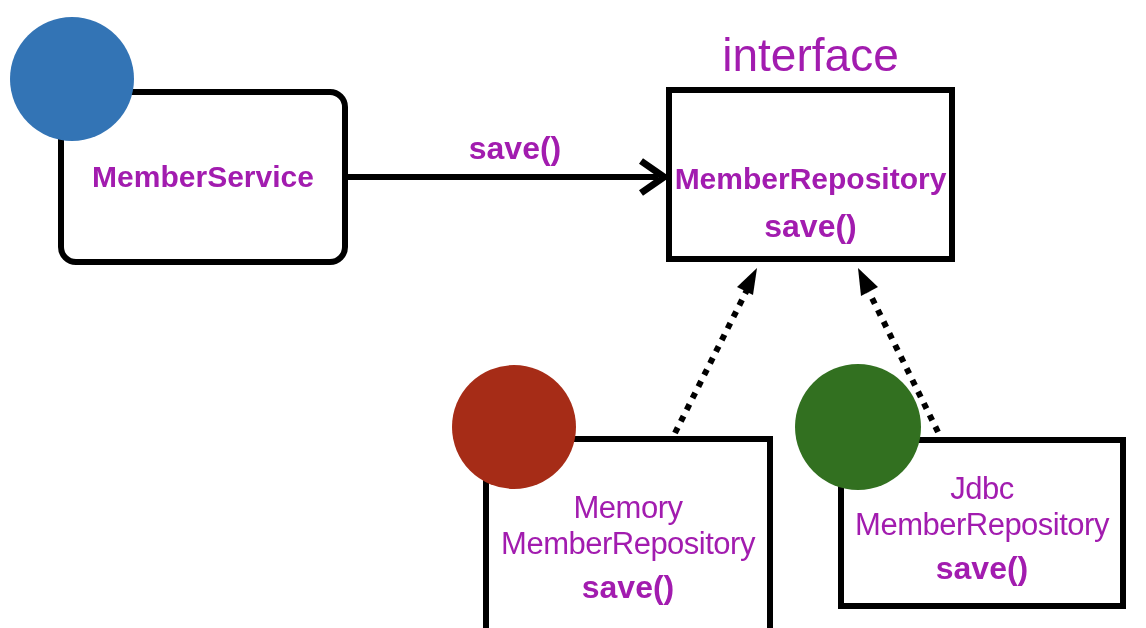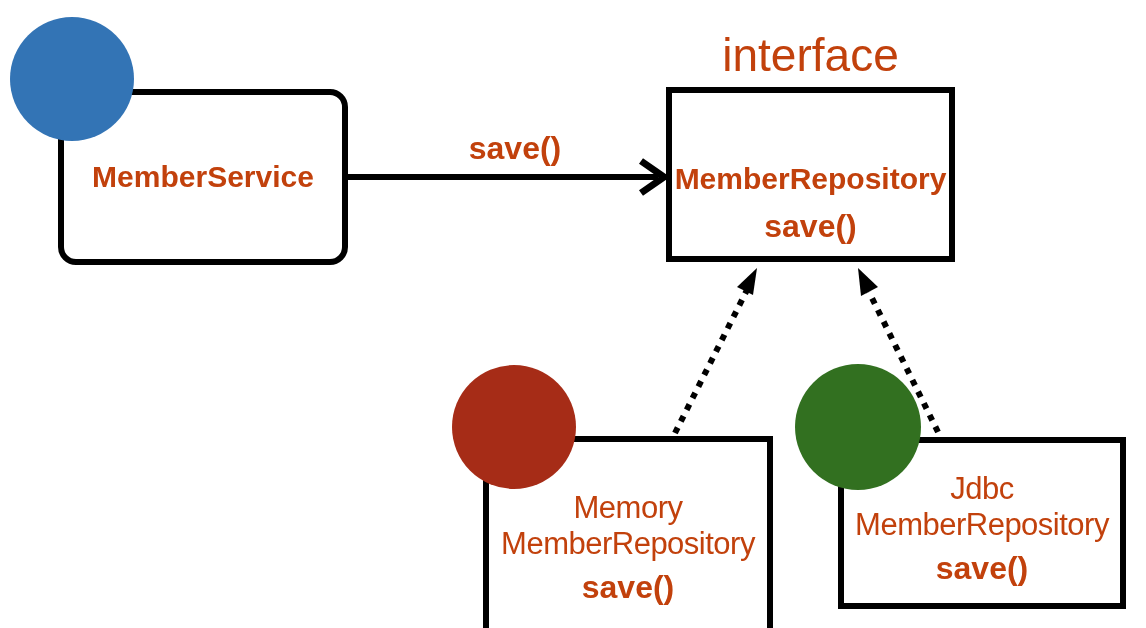--- a/index.html
+++ b/index.html
@@ -7,21 +7,21 @@
     padding: 0;
     background: #ffffff;
     font-family: "Liberation Sans", "DejaVu Sans", sans-serif;
   }
   .canvas {
     position: relative;
     width: 1146px;
     height: 628px;
     background: #ffffff;
     overflow: hidden;
-    color: #c2410c;
+    color: #a21caf;
   }
   .box {
     position: absolute;
     border: 6px solid #000000;
     background: #ffffff;
     box-sizing: border-box;
     display: flex;
     flex-direction: column;
     align-items: center;
     text-align: center;

